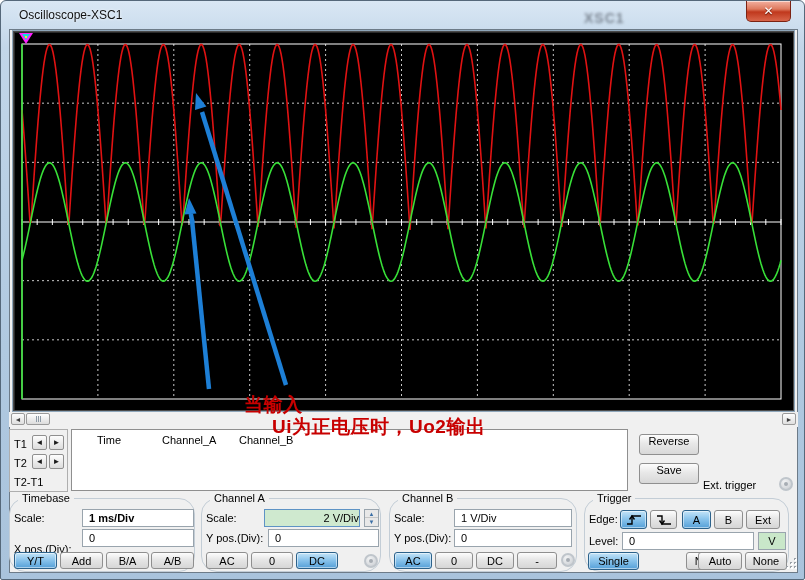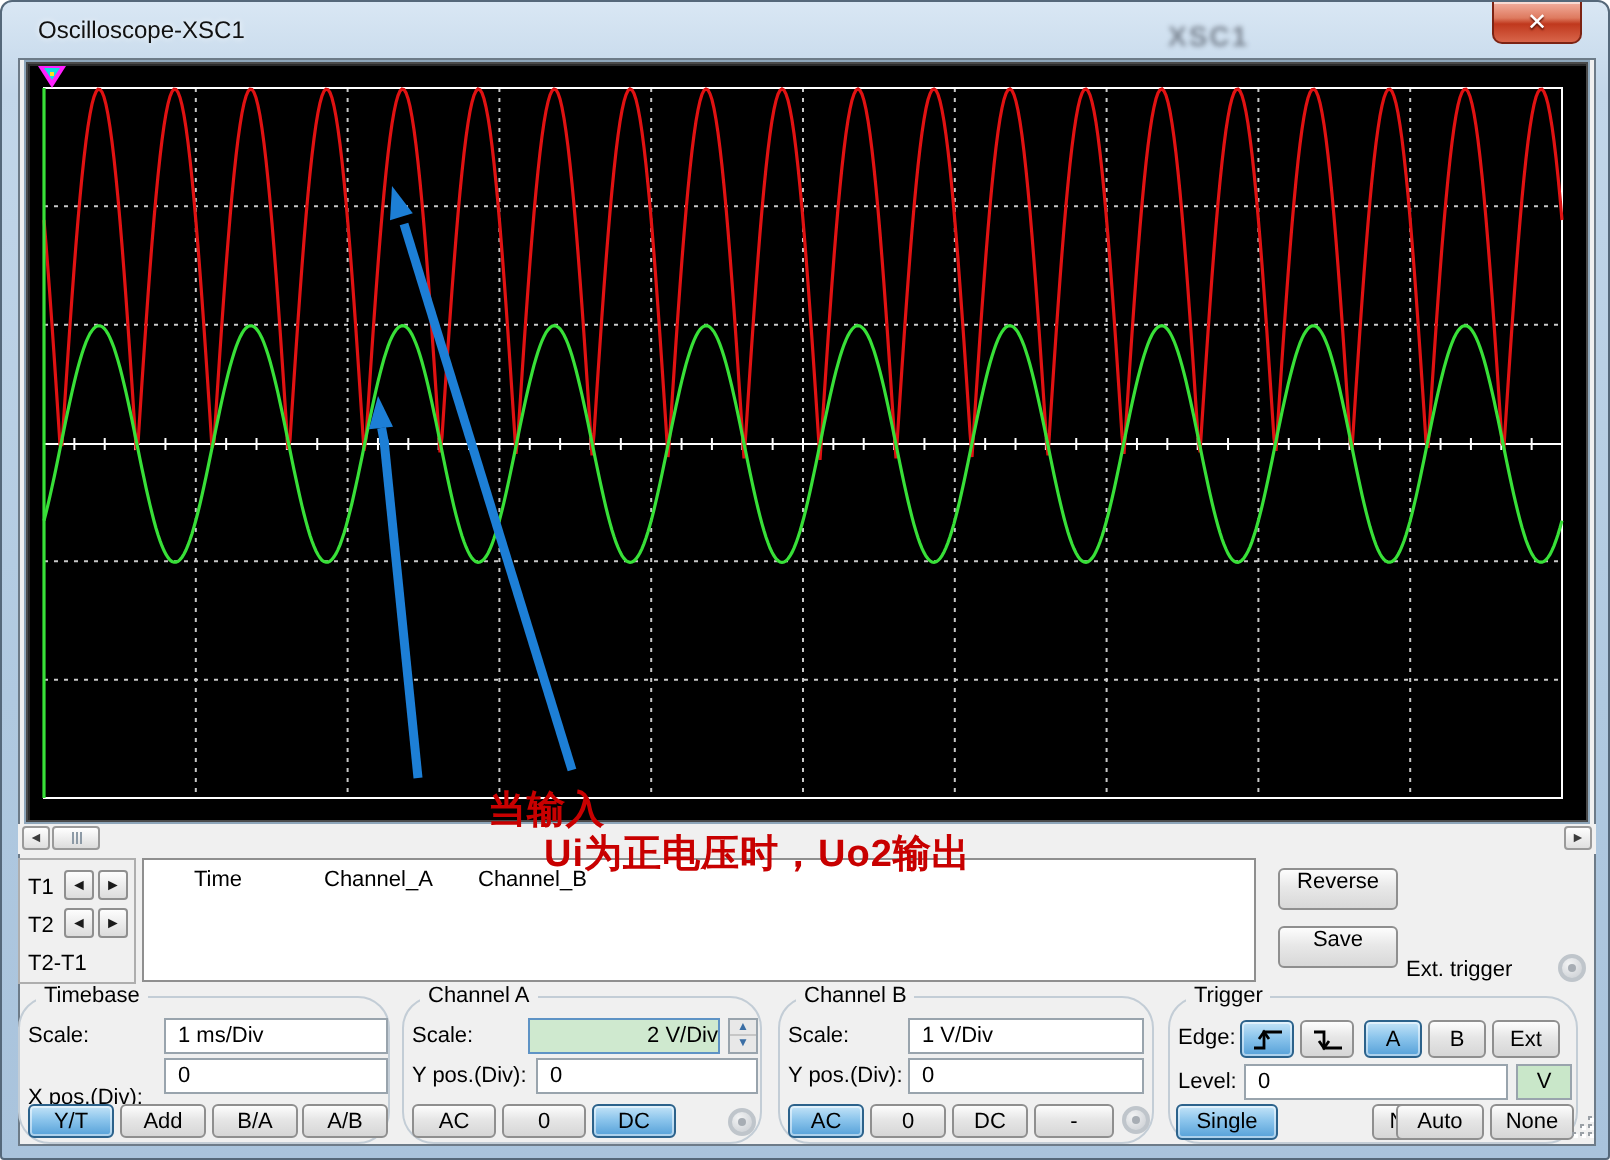--- a/index.html
+++ b/index.html
@@ -229,21 +229,21 @@
     </div>
   <div class="pushbtn" style="left:638px;top:462px;">
     <span>Save</span>
     </div>
   <span class="exttrig" style="top: 478px;">Ext. trigger</span>
   <div class="conn" style="left:778px;top:476px;"></div>
 
   <div class="grp" style="left:8px;top:497px;width:186px;">
     <span class="grplabel">Timebase</span>
     <span class="lbl" style="left:4px;top:13px;">Scale:</span>
-    <div class="txt" style="left:72px;top:10px;width:112px;">
+    <div class="txt" style="left:72px;top:10px;width:112px;font-weight:bold;">
       <span>1 ms/Div</span>
       </div>
     <span class="lbl" style="left:4px;top:33px;margin-top:11px;">X pos.(Div):</span>
     <div class="txt" style="left:72px;top:30px;width:112px;">
       <span>0</span>
       </div>
     <div class="sbtn sel" style="left:4px;top:53px;width:43px;">
         <span>Y/T</span>
       </div>
     <div class="sbtn" style="left:50px;top:53px;width:43px;">

